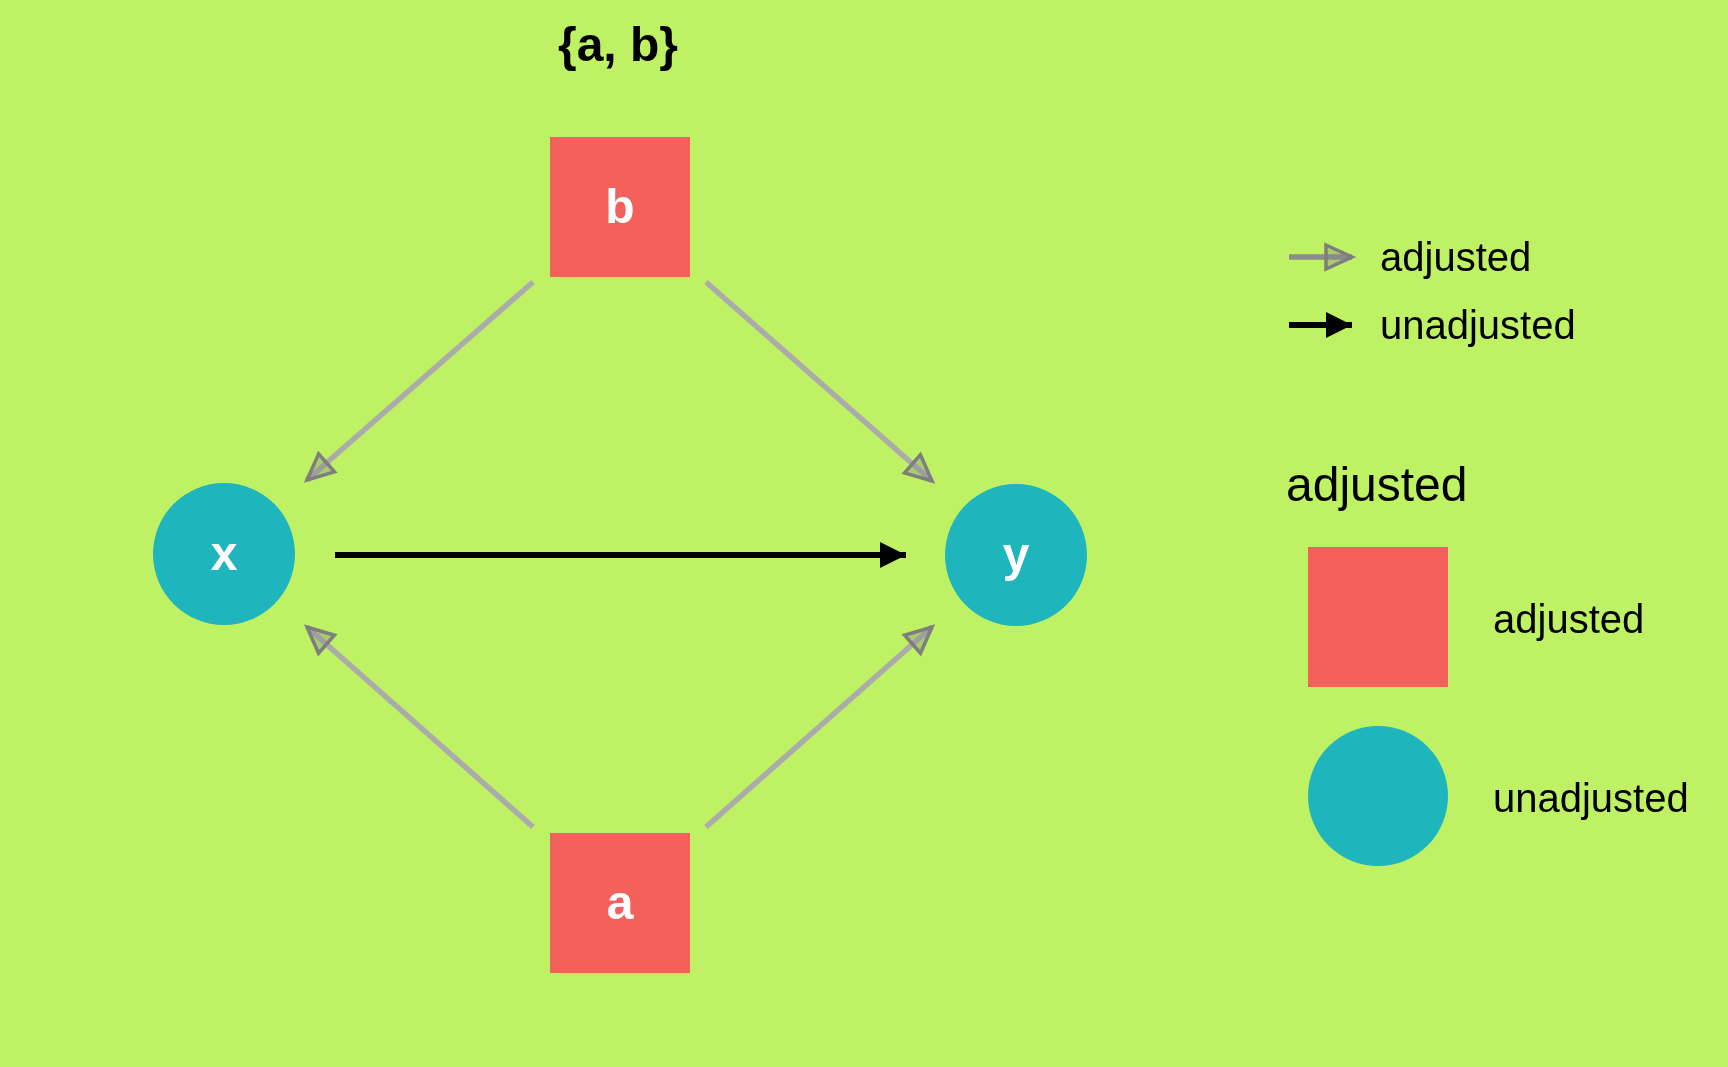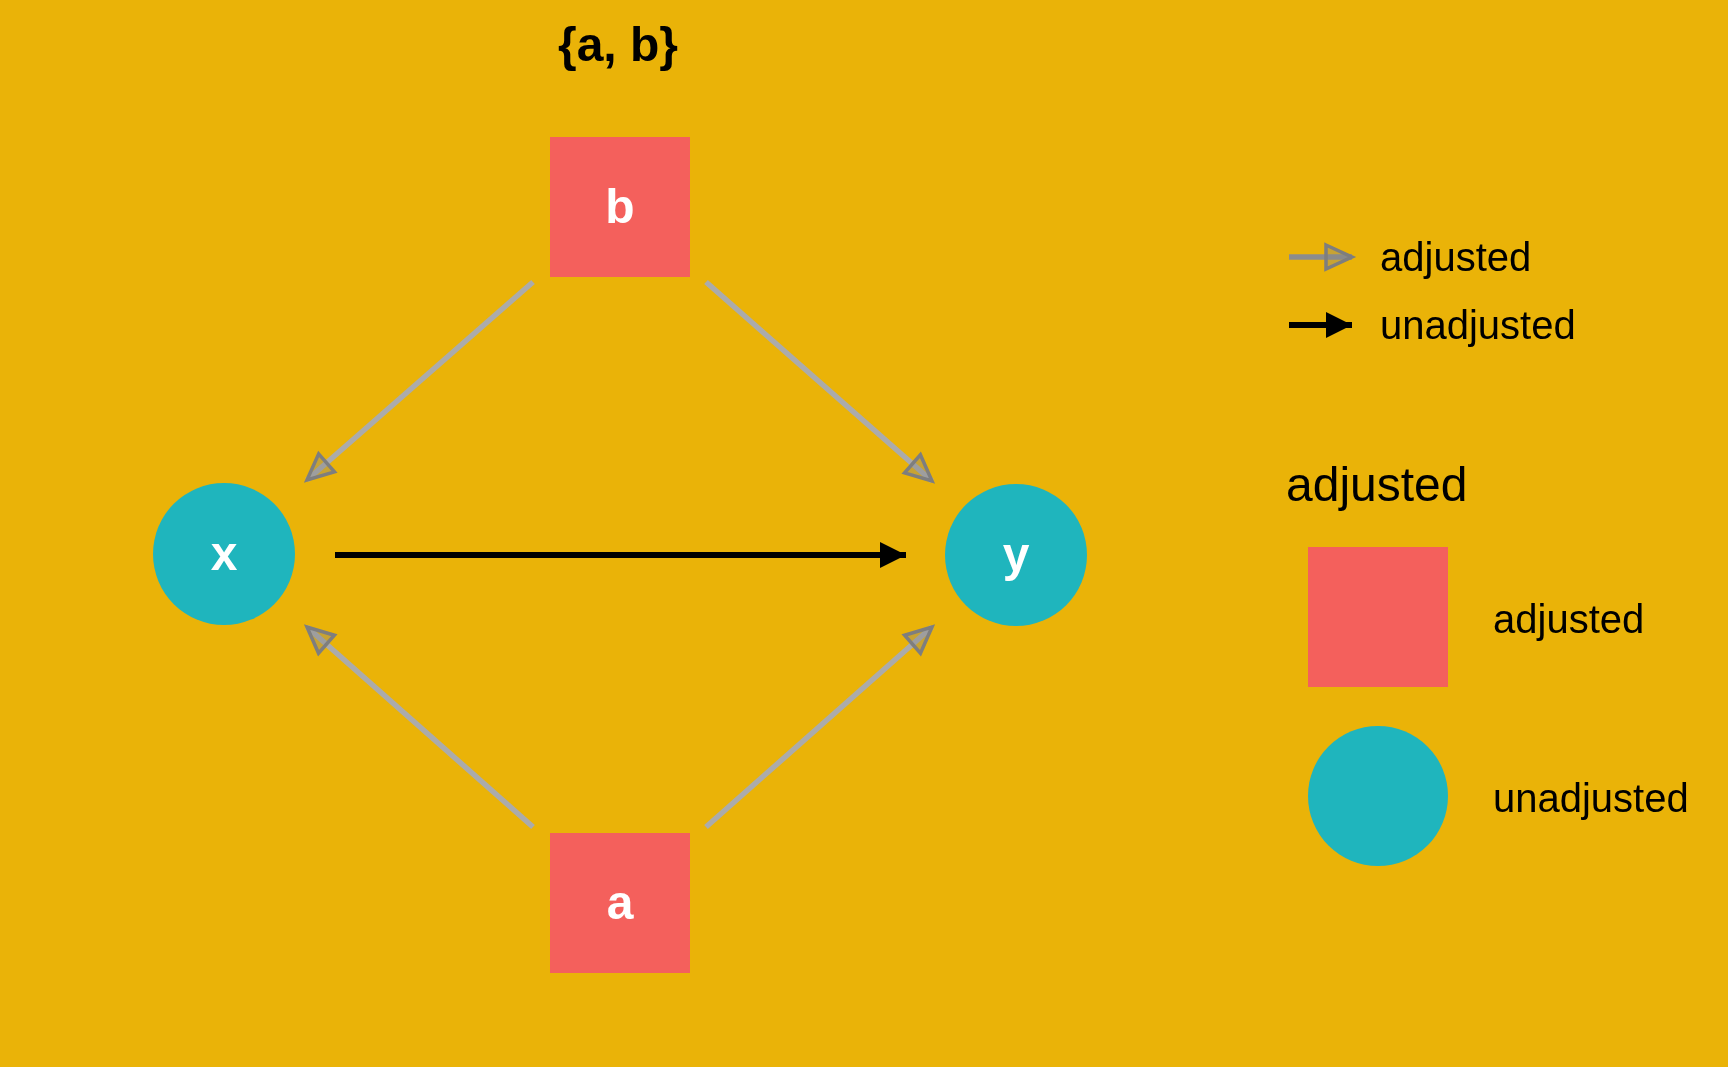--- a/index.html
+++ b/index.html
@@ -8,21 +8,21 @@
     background: #ffffff;
     width: 1728px;
     height: 1067px;
     overflow: hidden;
     font-family: "Liberation Sans", sans-serif;
   }
   #figure-wrap {
     position: relative;
     width: 1728px;
     height: 1067px;
-    background: #eab308;
+    background: #bef264;
   }
   svg text {
     font-family: "Liberation Sans", sans-serif;
     fill: #000000;
   }
   .plot-title {
     font-size: 48px;
     font-weight: bold;
   }
   .node-label {

